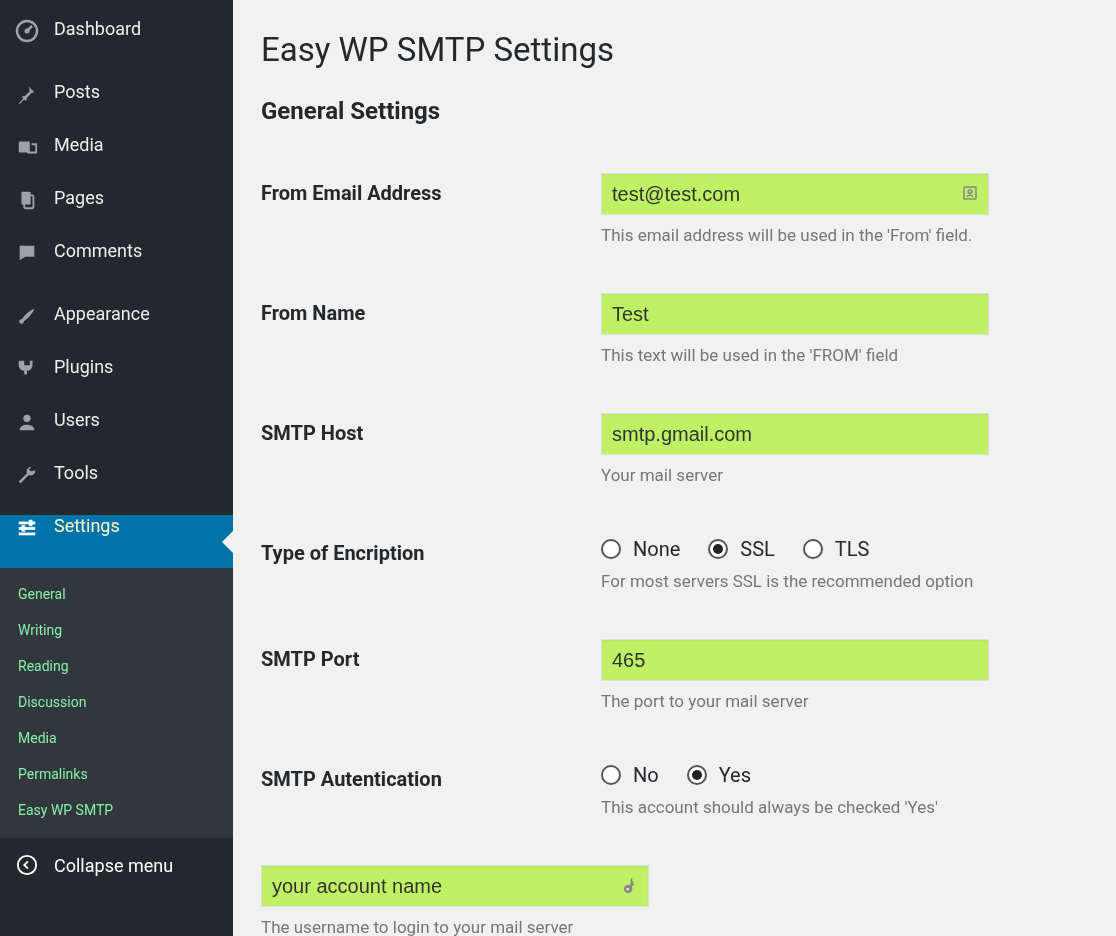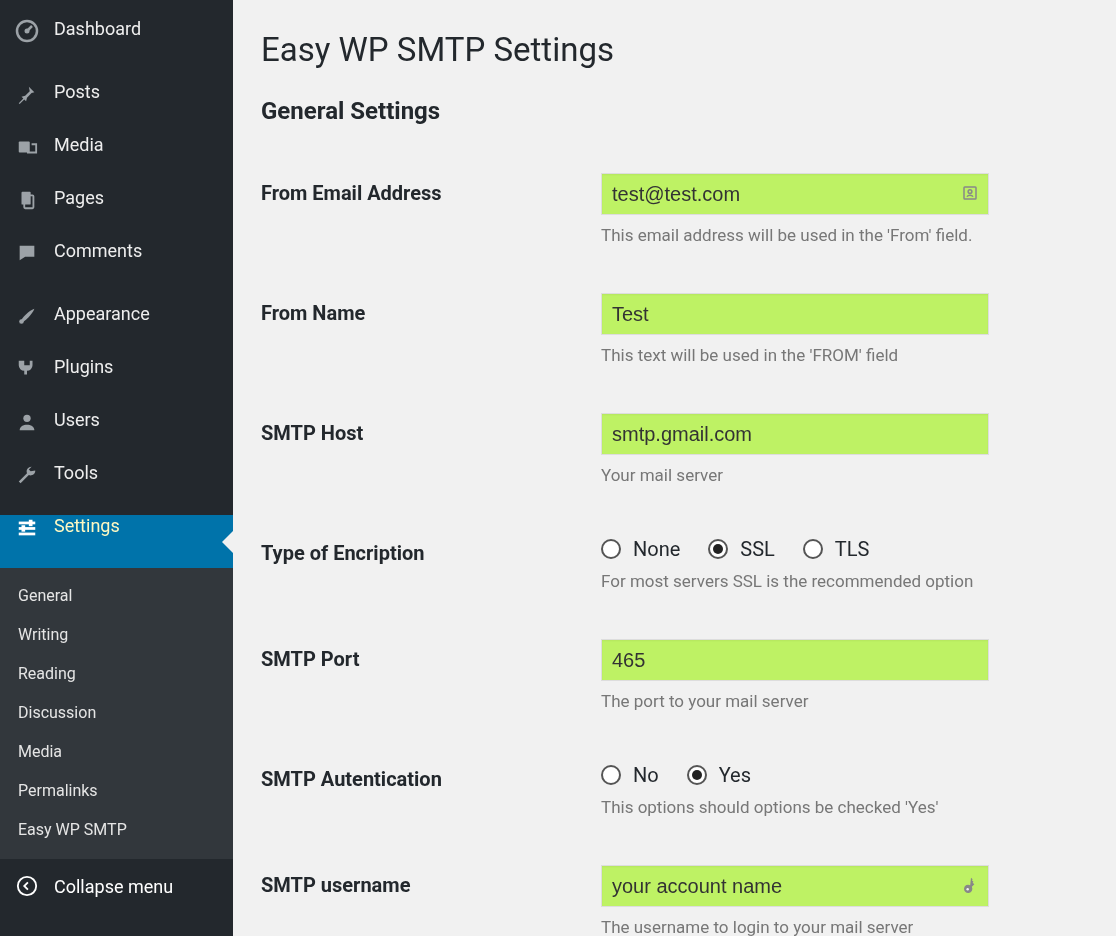--- a/index.html
+++ b/index.html
@@ -54,22 +54,22 @@
       border-bottom: 12px solid transparent;
       border-right: 12px solid #f1f1f1;
     }
     .sidebar-group-gap { height: 10px; }
     .submenu {
       background: #32373c;
       padding: 8px 0 10px 0;
     }
     .submenu-item {
       padding: 10px 18px;
-      font-size: 16px;
-      color: #e5e5e5;
+      font-size: 14px;
+      color: #86efac;
       cursor: pointer;
     }
     .collapse {
       display: flex;
       align-items: center;
       color: #ffffff;
       padding: 14px 14px 0 14px;
       font-size: 18px;
     }
     .collapse .icon { width: 26px; height: 26px; margin-right: 14px; display:flex; align-items:center; justify-content:center;}
@@ -324,26 +324,25 @@
 
   <div class="form-row">
     <div class="form-label">SMTP Autentication</div>
     <div class="form-control">
       <div class="radio-row">
         <span class="radio"></span>
         <span class="radio-label">No</span>
         <span class="radio selected"></span>
         <span class="radio-label">Yes</span>
       </div>
-      <div class="helper">This options should options be checked 'Yes'</div>
-    </div>
-  </div>
-
-  <div class="form-row">
-    <div class="form-label">SMTP username</div>
+      <div class="helper">This account should always be checked 'Yes'</div>
+    </div>
+  </div>
+
+  <div class="form-row">
     <div class="form-control">
       <div class="input-icon-wrap">
         <input class="text-input" value="your account name" style="">
         <span class="input-suffix-icon">
             <svg width="20" height="20" viewBox="0 0 24 24" fill="currentColor">
               <path d="M12 2l2 2-1 1 2 2-1 1 2 2-3 3a5 5 0 11-2-2z"></path>
               <circle cx="8" cy="16" r="1.5" fill="#f1f1f1"></circle>
             </svg>
           </span>
       </div>

